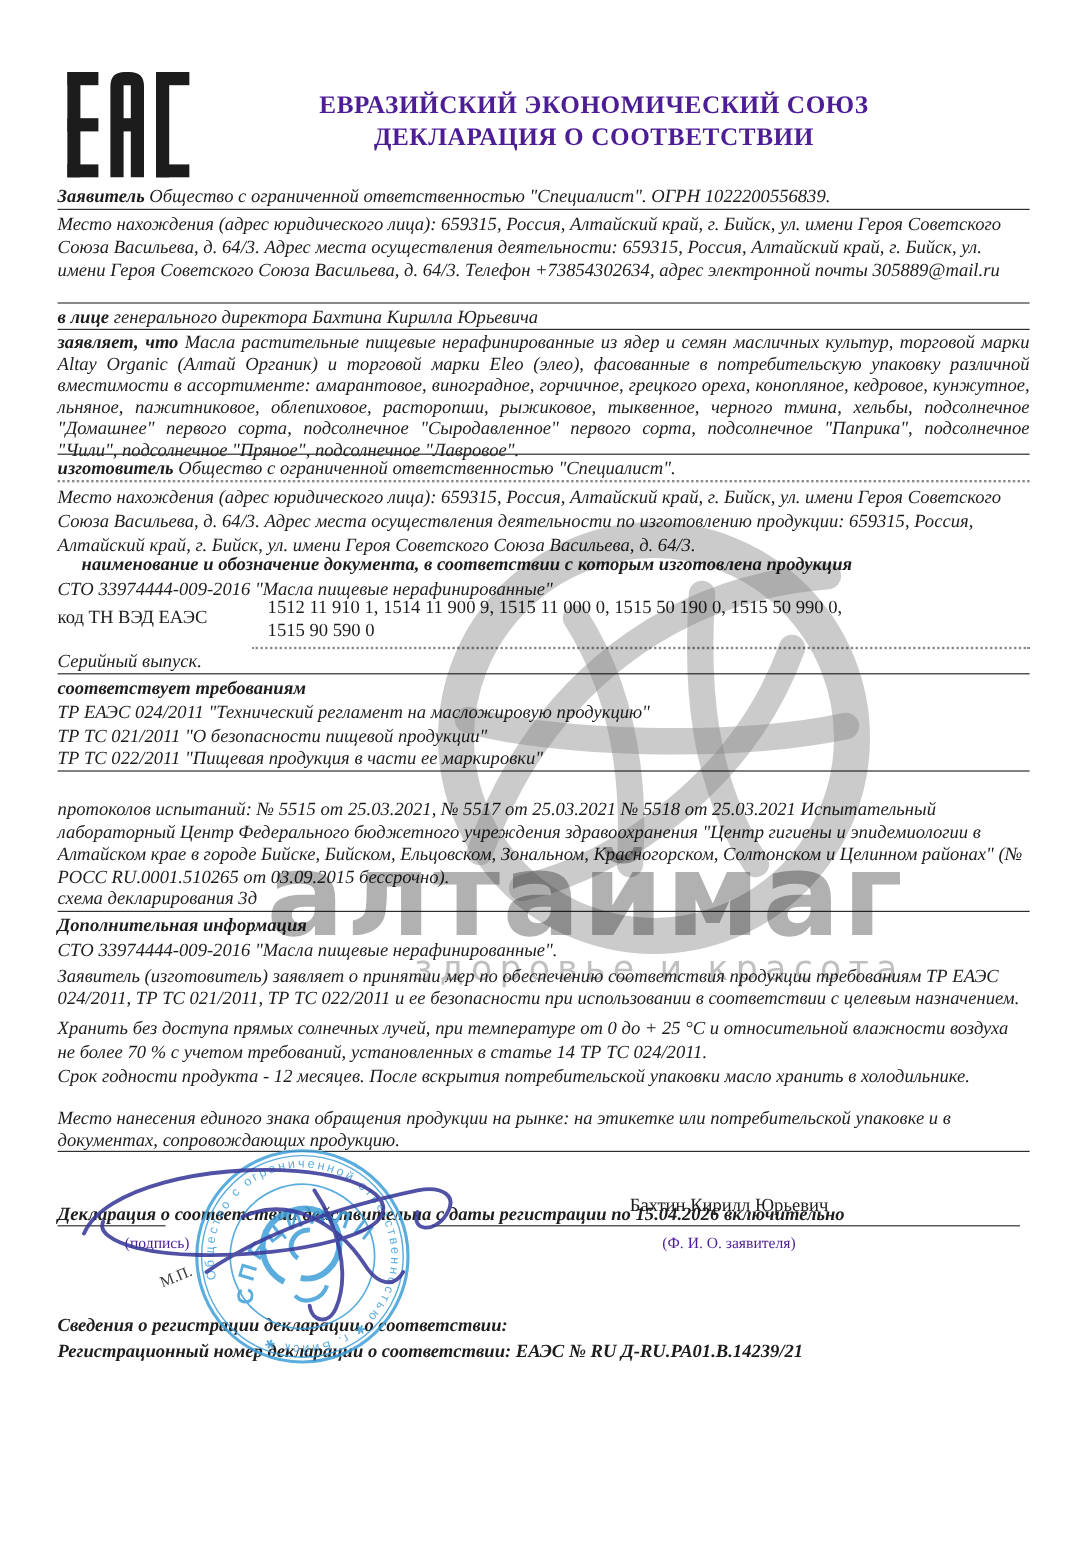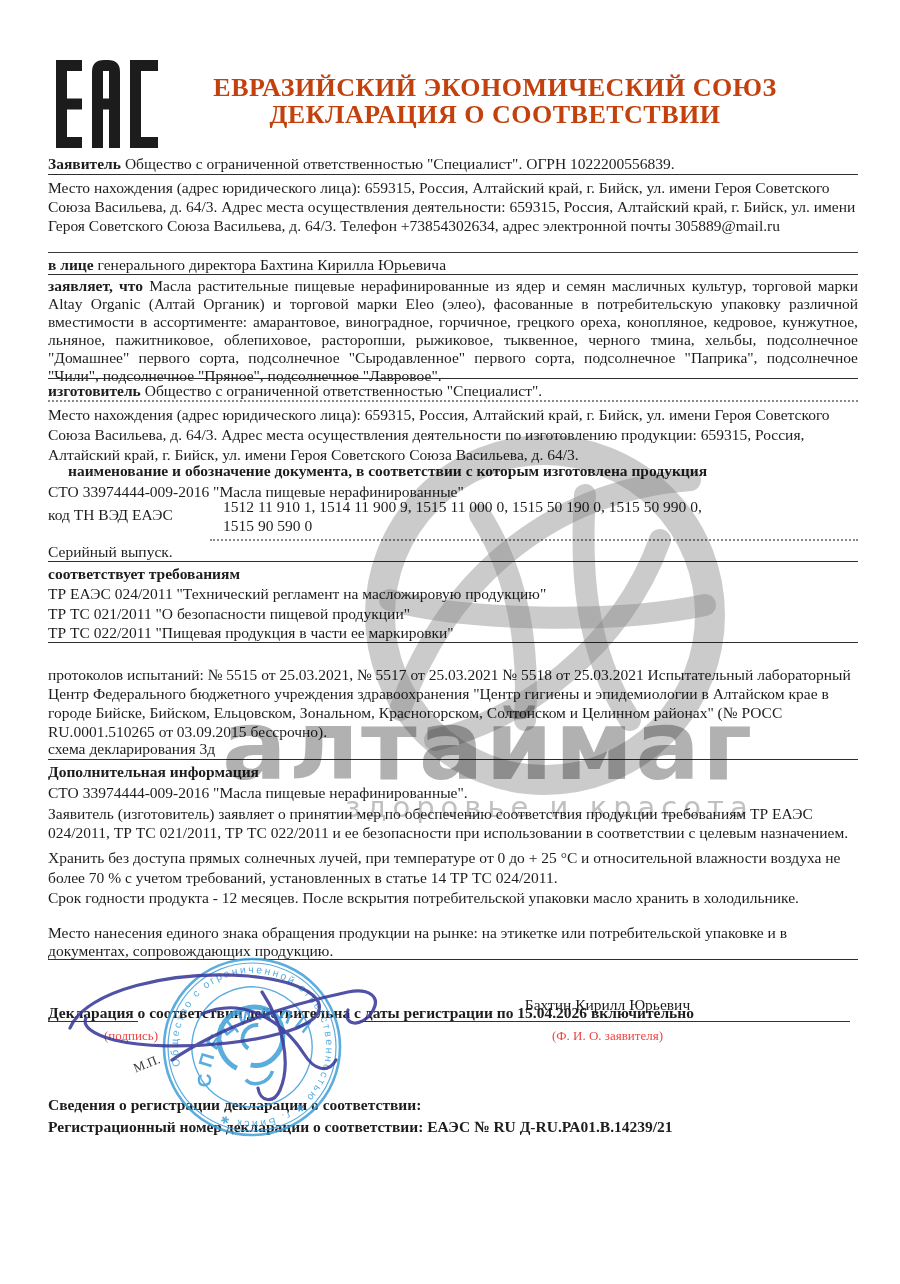--- a/index.html
+++ b/index.html
@@ -1,26 +1,26 @@
 <!DOCTYPE html>
 <html><head>
 <meta charset="utf-8">
 <style>
   html,body{margin:0;padding:0;background:#ffffff;}
   .page{position:relative;width:900px;height:1284px;background:#fff;overflow:hidden;
         font-family:"Liberation Serif","DejaVu Serif",serif;color:#1d1d1d;font-size:15.5px;}
   .abs{position:absolute;}
-  .row{left:48px;right:42px;}
+  .row{left:48px;right:42px;font-style:italic;}
   .b{font-weight:bold;}
   .hr{border-top:1.8px solid #2e2e2e;height:0;}
   .thin{border-top:1.4px solid #3a3a3a;}
   .dotted{border-top:2px dotted #8a8a8a;height:0;}
   .just{text-align:justify;}
-  .title{font-weight:bold;font-size:26px;line-height:27px;text-align:center;color:#c2410c;letter-spacing:.5px;}
-  .small{font-size:13px;color:#ef4444;}
+  .title{font-weight:bold;font-size:21px;line-height:27px;text-align:center;color:#4c1d95;letter-spacing:.5px;}
+  .small{font-size:13px;color:#4c1d95;}
   .center{text-align:center;}
   .wm{pointer-events:none;mix-blend-mode:multiply;z-index:5;}
   .wm-brand{font-family:"DejaVu Sans","Liberation Sans",sans-serif;font-weight:bold;
             font-size:96px;color:rgba(125,125,125,.60);letter-spacing:2px;line-height:1;}
   .wm-tag{font-family:"DejaVu Sans","Liberation Sans",sans-serif;
           font-size:29px;color:rgba(140,140,140,.55);letter-spacing:6px;}
   .lh18{line-height:18px;}
   .lh19{line-height:19px;}
   .lh20{line-height:20px;}
   .sec-hd{font-weight:bold;}

